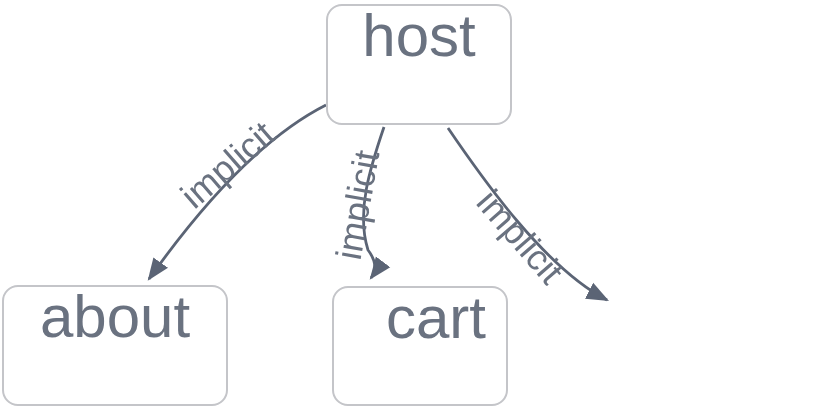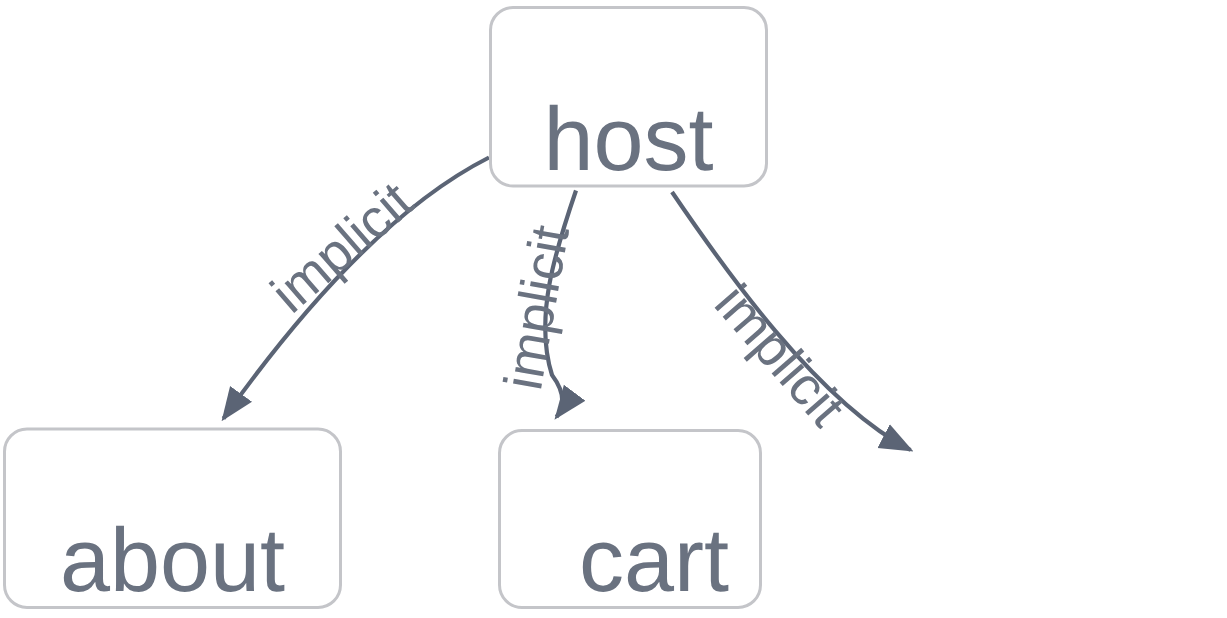--- a/index.html
+++ b/index.html
@@ -36,21 +36,21 @@
     line-height: 1;
     user-select: none;
   }
   .node {
     position: absolute;
     box-sizing: border-box;
     background: #ffffff;
     border: 2px solid #c4c5c9;
     border-radius: 16px;
     display: flex;
-    align-items: flex-end;
+    align-items: flex-start;
     justify-content: center;
   }
   .node-label {
     font-size: 60px;
     color: #6a7280;
     line-height: 1;
     white-space: nowrap;
     user-select: none;
   }
   .node-host  { left: 326px; top: 4px;   width: 186px; height: 121px; }

